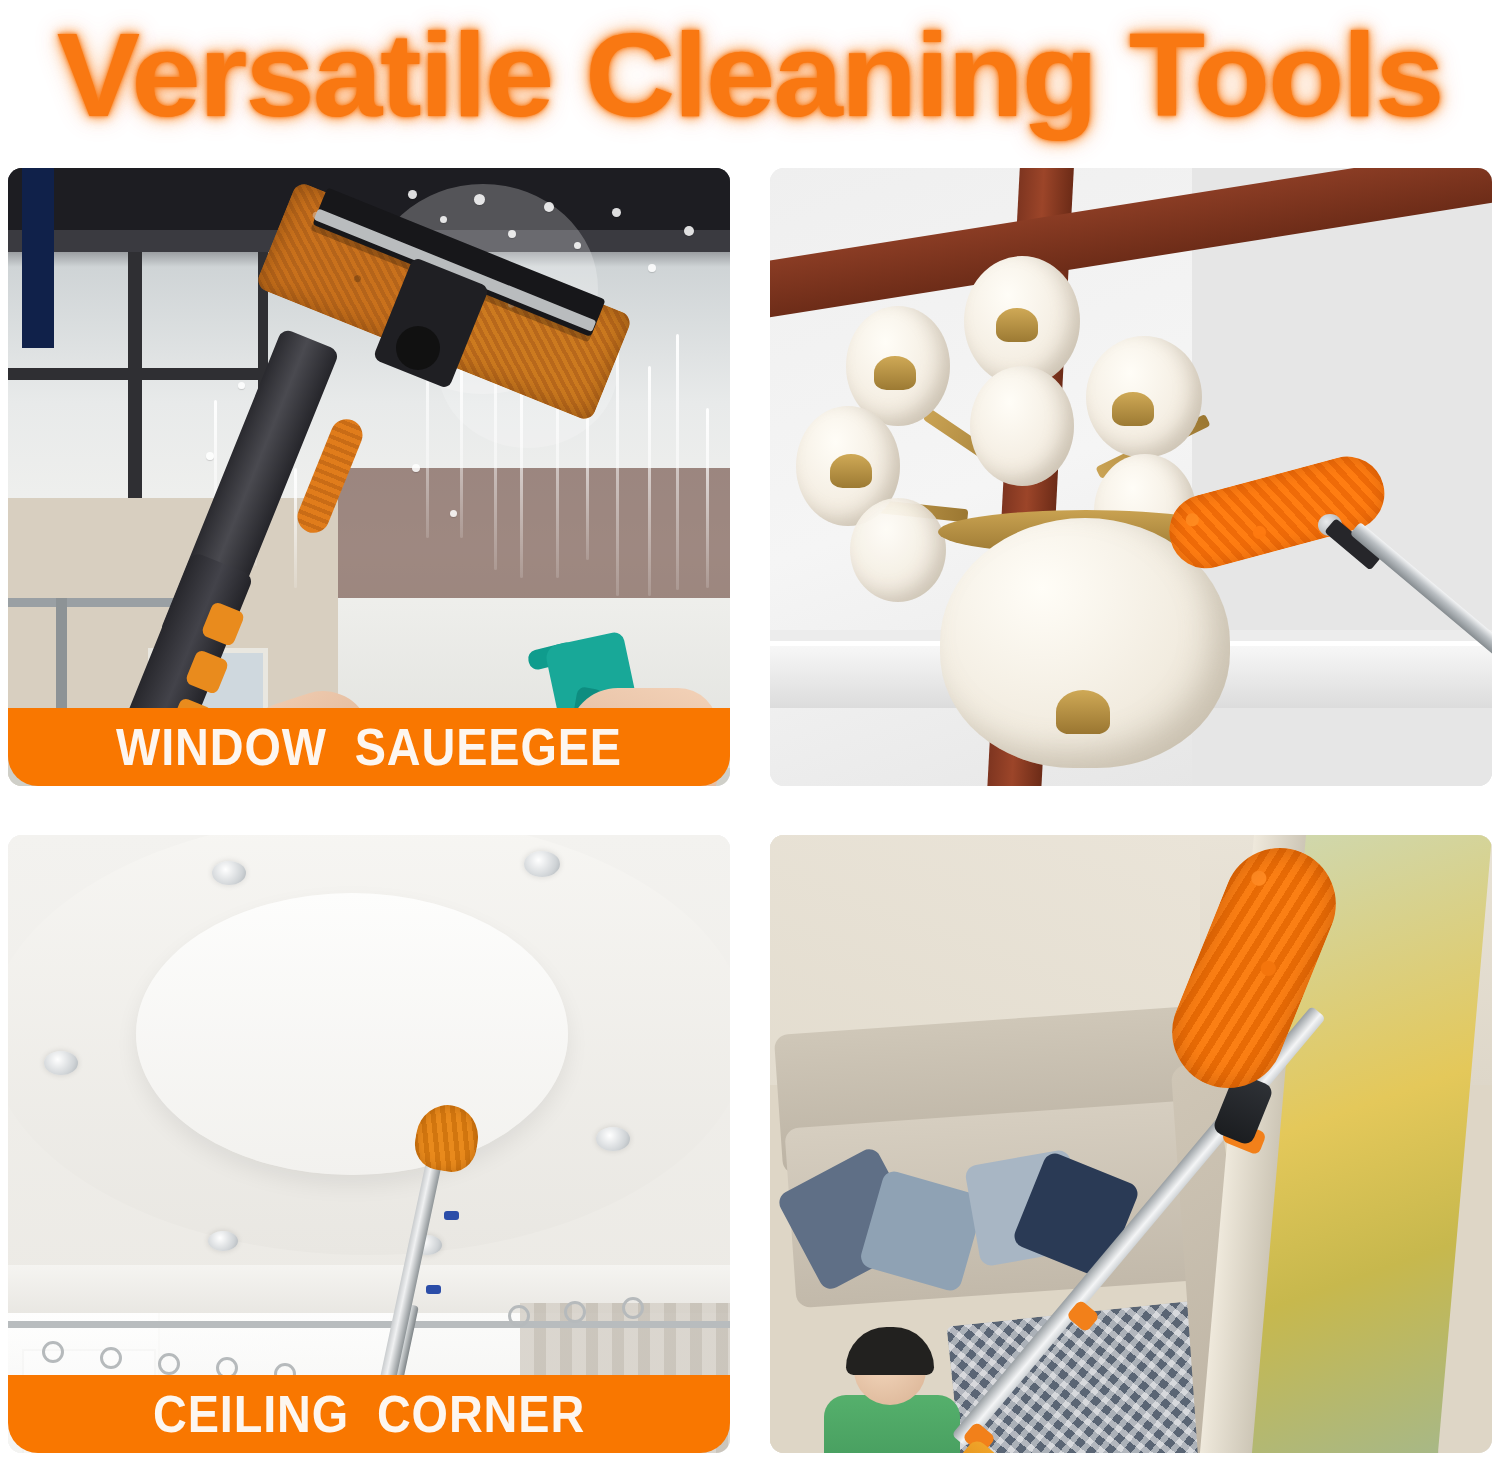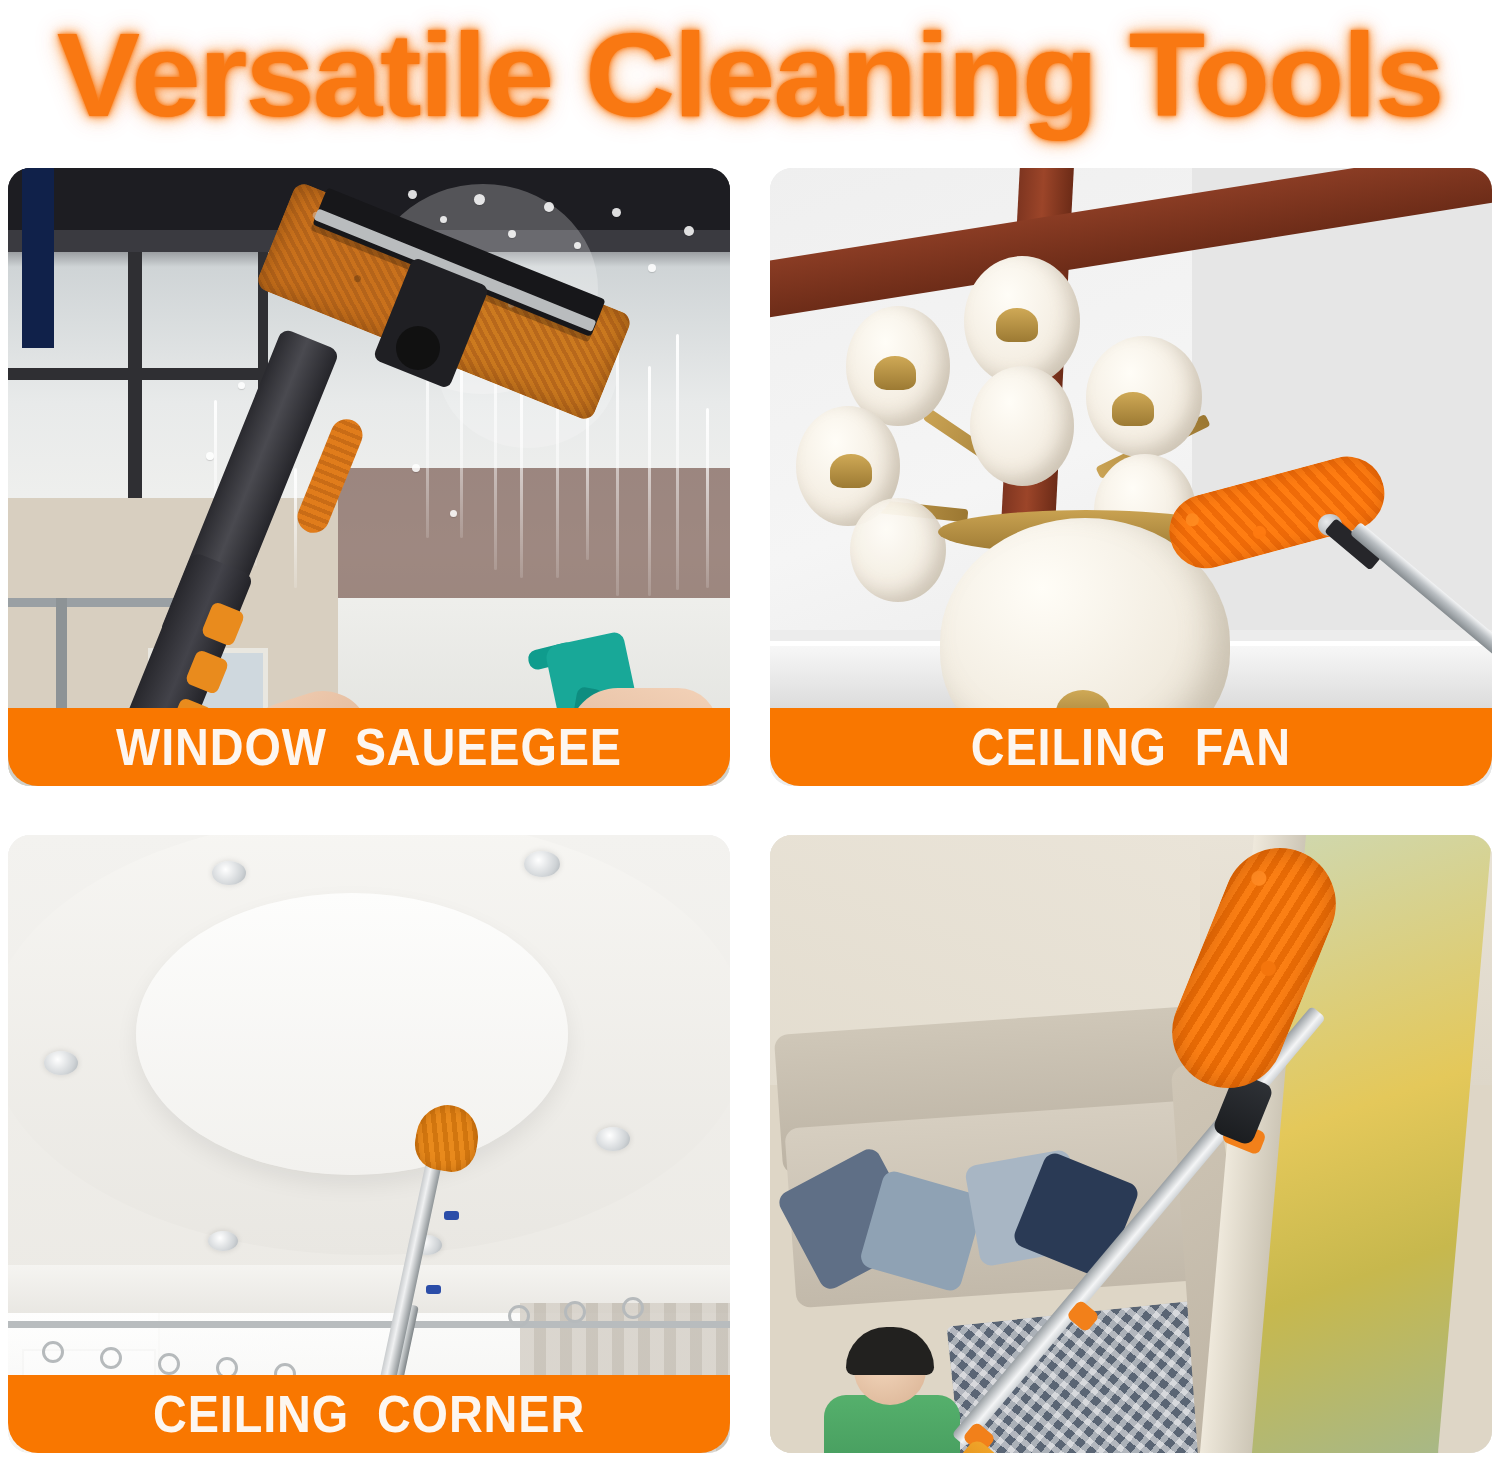--- a/index.html
+++ b/index.html
@@ -38,21 +38,21 @@
   .grid{
     position:absolute;left:8px;top:168px;
     width:1484px;height:1285px;
     display:grid;
     grid-template-columns:722px 722px;
     grid-template-rows:618px 618px;
     column-gap:40px;row-gap:49px;
   }
   .card{
     position:relative;
-    border-radius:22px;
+    border-radius:14px;
     overflow:hidden;
     background:#e9e9e9;
   }
   .photo{
     position:absolute;inset:0;
     overflow:hidden;
   }
   .label-bar{
     position:absolute;left:0;right:0;bottom:0;
     height:78px;
@@ -373,23 +373,20 @@
         <div class="bowl"></div>
         <div class="finial"></div>
       </div>
 
       <div class="duster2">
         <div class="fluff"></div>
       </div>
       <div class="pole2cap"></div>
       <div class="pole2b"></div>
       <div class="pole2"></div>
-    </div>
-    <div class="label-bar">
-      <span class="label-text">CEILING  FAN</span>
     </div>
   </div>
 
   <div class="card">
     <div class="photo p3">
       <div class="ceil"></div>
       <div class="domeOuter"></div>
       <div class="domeInner"></div>
       <div class="dl" style="left:204px;top:26px;width:34px;height:24px;"></div>
       <div class="dl" style="left:516px;top:16px;width:36px;height:26px;"></div>

